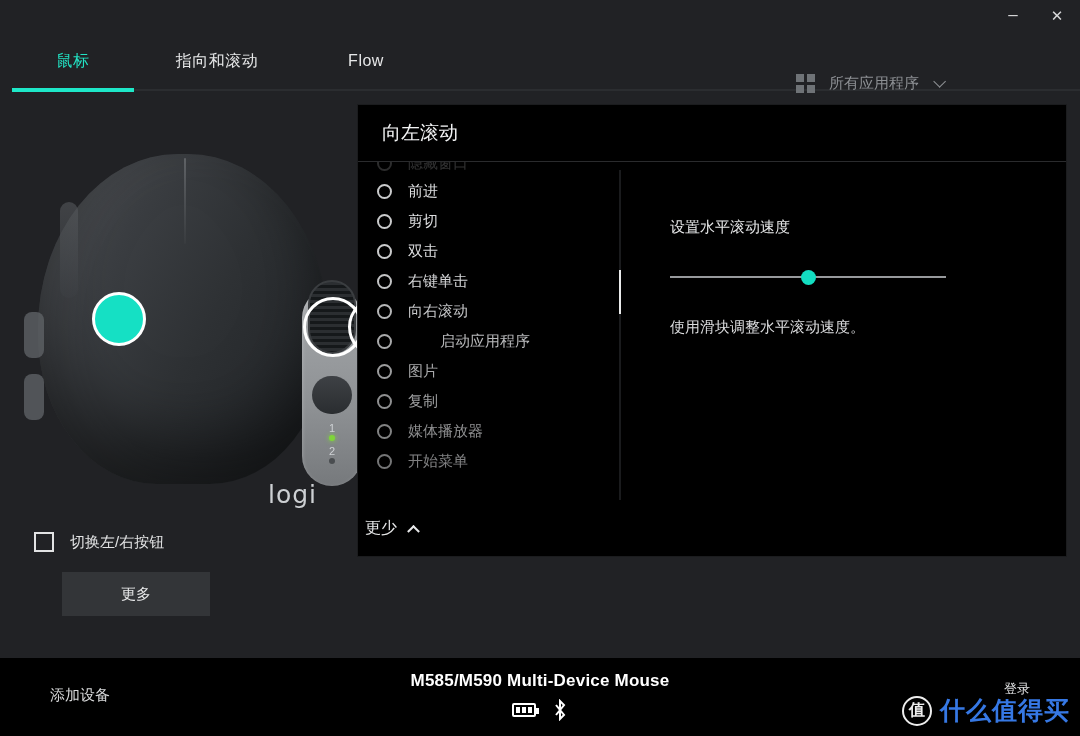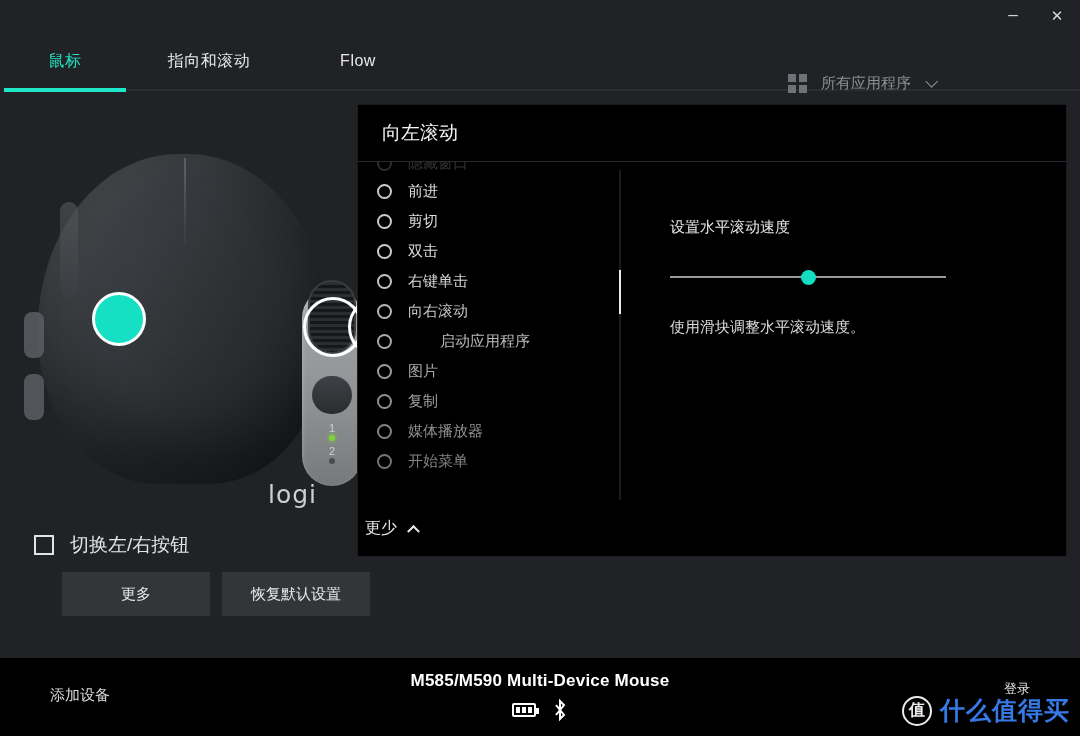--- a/index.html
+++ b/index.html
@@ -26,21 +26,21 @@
   .win-btn {
     width: 26px; height: 26px;
     display: flex; align-items: center; justify-content: center;
     color: #d8d9da; font-size: 15px; line-height: 1;
     cursor: pointer;
   }
   .win-btn.min { align-items: flex-end; padding-bottom: 5px; font-size: 17px; }
 
   
   .tabbar {
-    position: absolute; top: 30px; left: 4px; width: 948px; height: 62px;
+    position: absolute; top: 30px; left: 12px; width: 948px; height: 62px;
   }
   .tabs { display: flex; align-items: flex-end; height: 62px; }
   .tab {
     position: relative;
     height: 62px;
     display: flex; align-items: center; justify-content: center;
     color: #e6e7e8; font-size: 16px;
     cursor: pointer; letter-spacing: .5px;
   }
   .tab.t0 { width: 122px; }
@@ -142,21 +142,21 @@
   }
 
   
   .swap-row {
     position: absolute; left: 34px; top: 532px;
     display: flex; align-items: center; gap: 16px; cursor: pointer;
   }
   .checkbox {
     width: 20px; height: 20px; border: 2px solid #e2e3e4; background: transparent;
   }
-  .swap-label { color: #e2e3e4; font-size: 19px; }
+  .swap-label { color: #e2e3e4; font-size: 15px; }
   .btn-row { position: absolute; left: 34px; top: 572px; display: flex; gap: 12px; padding-left: 28px; }
   .flat-btn {
     width: 148px; height: 44px;
     background: #333538;
     color: #e8e9ea; font-size: 15px;
     display: flex; align-items: center; justify-content: center;
     cursor: pointer; border: none;
     font-family: inherit;
   }
 
@@ -322,21 +322,20 @@
 
     <div class="hot-left"></div>
   </div>
 
   <div class="swap-row">
     <span class="checkbox"></span>
     <span class="swap-label">切换左/右按钮</span>
   </div>
   <div class="btn-row">
     <button class="flat-btn">更多</button>
-    <button class="flat-btn">恢复默认设置</button>
   </div>
 
   <div class="dialog">
     <div class="dlg-header">
       <div class="dlg-title">向左滚动</div>
     </div>
     <div class="dlg-body">
       <div class="dlg-list">
         <div class="opt clipped">
           <span class="radio"></span>

